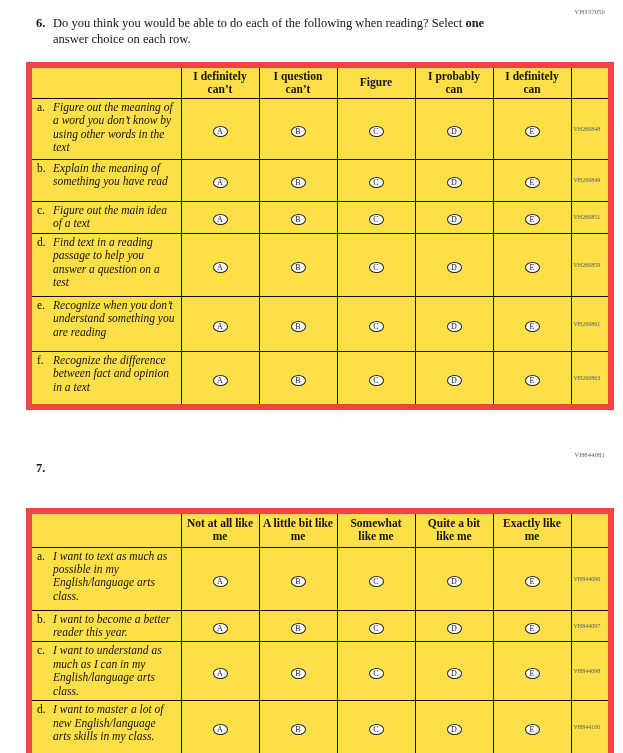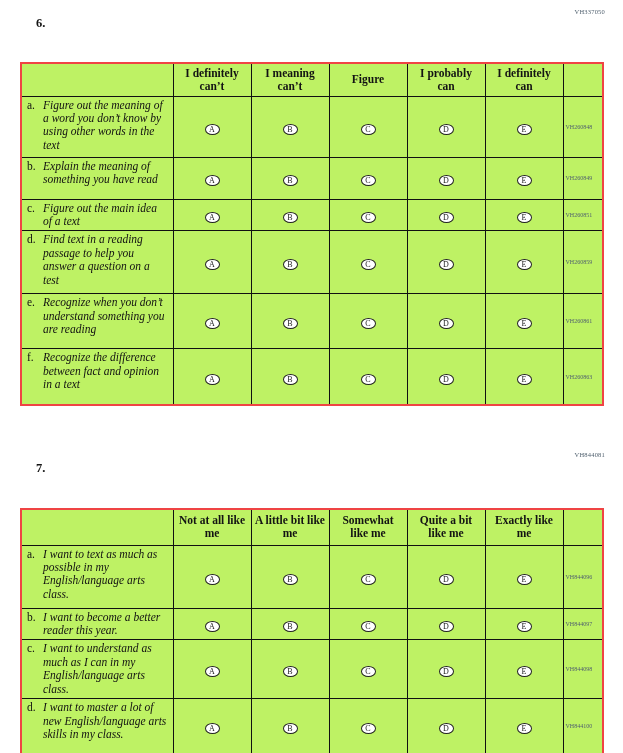--- a/index.html
+++ b/index.html
@@ -8,22 +8,22 @@
     overflow:hidden; font-family:"Liberation Serif", serif; color:#111;
   }
   .qcode {
     position:absolute; font-size:6.5px; color:#51616f; letter-spacing:.2px;
   }
   .question { position:absolute; display:flex; font-size:12.5px; line-height:1.28; color:#151515; }
   .qnum { font-weight:bold; width:17px; flex-shrink:0; }
   .qtext b { font-weight:bold; }
 
   table.survey {
-    position:absolute; left:20px; border-collapse:collapse; table-layout:fixed;
-    width:584px; background:#bef264; border:2px solid #ef4444;
+    position:absolute; left:26px; border-collapse:collapse; table-layout:fixed;
+    width:584px; background:#fde047; border:6px solid #ef4444;
   }
   table.survey th, table.survey td { border:1px solid #111; overflow:hidden; }
   th.colhead {
     font-size:11.5px; font-weight:bold; text-align:center; line-height:1.12;
     padding:2px 3px; vertical-align:middle; color:#131313;
   }
   td.label { font-size:11.5px; line-height:1.17; padding:2px 6px 2px 5px; vertical-align:top; }
   .labelwrap { display:flex; }
   .letter { width:16px; flex-shrink:0; }
   .rowtext { flex:1;font-style:italic; }
@@ -37,37 +37,38 @@
 </style>
 </head>
 <body>
 
 <div class="page">
 
   <div class="qcode" style="top:8px; right:18px;">VH337050</div>
 
   <div class="question" style="top:15px; left:36px; width:540px;">
     <span class="qnum">6.</span>
+    <span class="qtext"><span>Do you think you would be able to do each of the following when reading? Select </span><b>one</b><span></span><br><span>answer choice on each row.</span></span>
   </div>
 
   <table class="survey" style="top:62px;">
     <colgroup>
       <col style="width:152px">
         <col style="width:78px">
         <col style="width:78px">
         <col style="width:78px">
         <col style="width:78px">
         <col style="width:78px">
         <col style="width:40px">
     </colgroup>
     <tbody>
         <tr style="height:33px;">
       <th class="colhead"></th>
       <th class="colhead">I definitely can’t</th>
-      <th class="colhead">I meaning can’t</th>
+      <th class="colhead">I question can’t</th>
       <th class="colhead">Figure</th>
       <th class="colhead">I probably can</th>
       <th class="colhead">I definitely can</th>
       <th class="colhead"></th>
     </tr>
     <tr style="height:61px;">
       <td class="label">
             <span class="labelwrap">
               <span class="letter">a.</span>
               <span class="rowtext">Figure out the meaning of a word you don’t know by using other words in the text</span>

